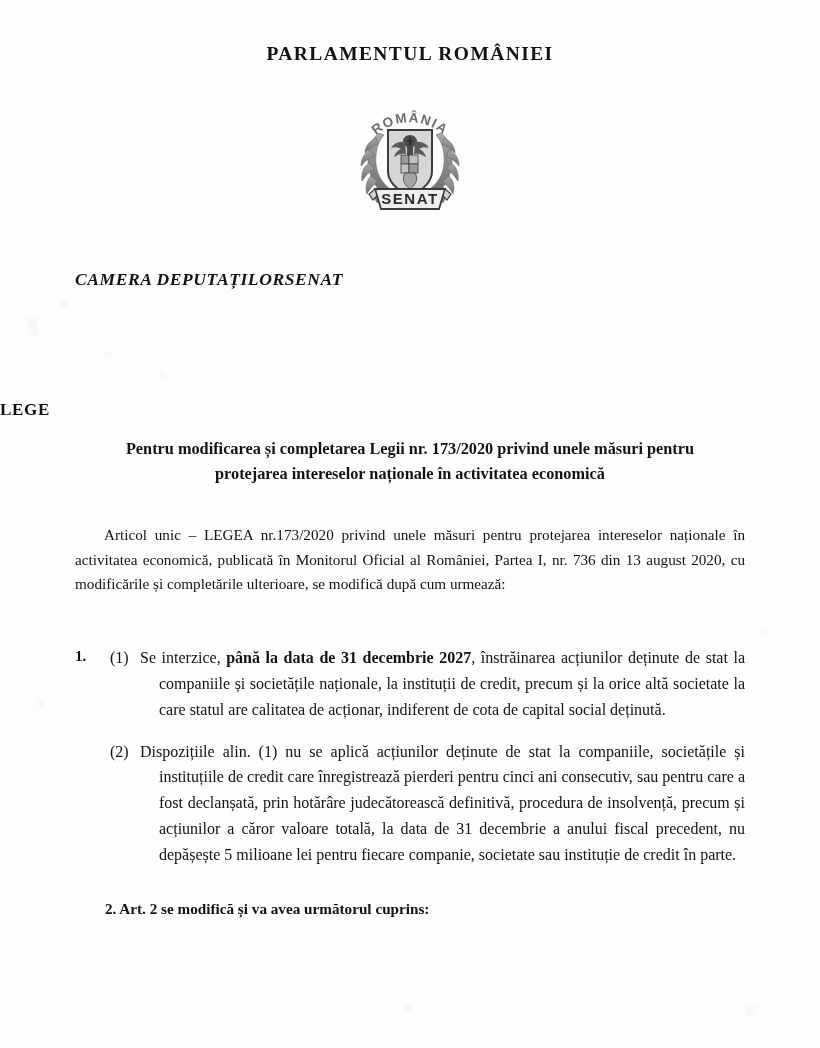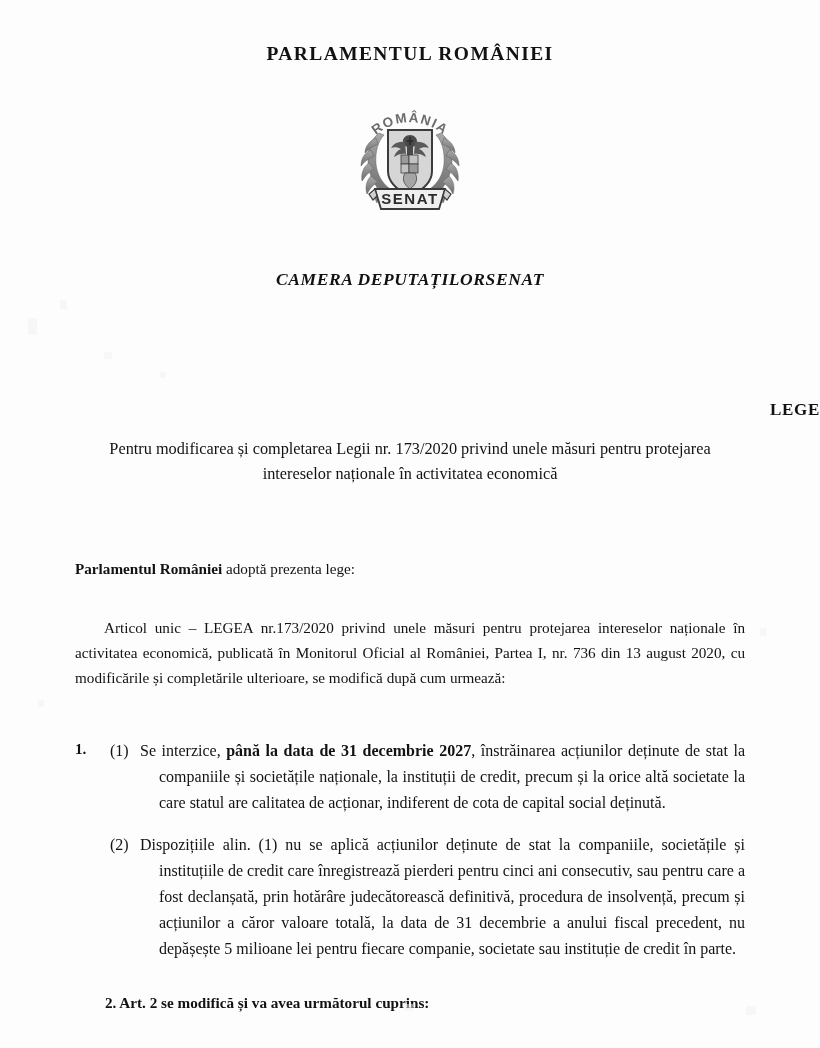--- a/index.html
+++ b/index.html
@@ -42,40 +42,40 @@
   }
   .emblem {
     width: 122px;
     height: 118px;
     display: block;
   }
 
   
   .chambers {
     display: flex;
-    justify-content: center;
+    justify-content: flex-start;
     align-items: baseline;
     margin: 52px 75px 0 75px;
     font-style: italic;
     font-weight: bold;
     font-size: 17.5px;
     letter-spacing: 0.6px;
   }
 
   
   .lege-word {
-    text-align: right;
+    text-align: left;
     font-weight: bold;
     font-size: 17px;
     letter-spacing: 0.7px;
     margin-top: 110px;
   }
   .lege-subject {
     text-align: center;
-    font-weight: normal;
+    font-weight: bold;
     font-size: 16.3px;
     line-height: 1.52;
     margin: 17px auto 0 auto;
     width: 640px;
   }
 
   
   .body-block {
     margin: 0 75px;
     font-size: 15.2px;
@@ -210,23 +210,20 @@
   <div class="chambers">
     <div>CAMERA DEPUTAȚILOR</div>
     <div>SENAT</div>
   </div>
 
   <div class="lege-word">LEGE</div>
   <div class="lege-subject">Pentru modificarea și completarea Legii nr. 173/2020 privind unele măsuri pentru protejarea intereselor naționale în activitatea economică</div>
 
   <div class="body-block">
 
-    <p class="adopta">
-      <b>Parlamentul României</b><span> adoptă prezenta lege:</span>
-    </p>
 
     <p class="articol-unic">
       <b>Articol unic</b><span> – LEGEA nr.173/2020 privind unele măsuri pentru protejarea intereselor naționale în activitatea economică, publicată în Monitorul Oficial al României, Partea I, nr. 736 din 13 august 2020, cu modificările și completările ulterioare, se modifică după cum urmează:</span>
     </p>
 
     <p class="item-head">
       <span class="marker">1.</span>
     </p>
 
     <p class="alineat">

